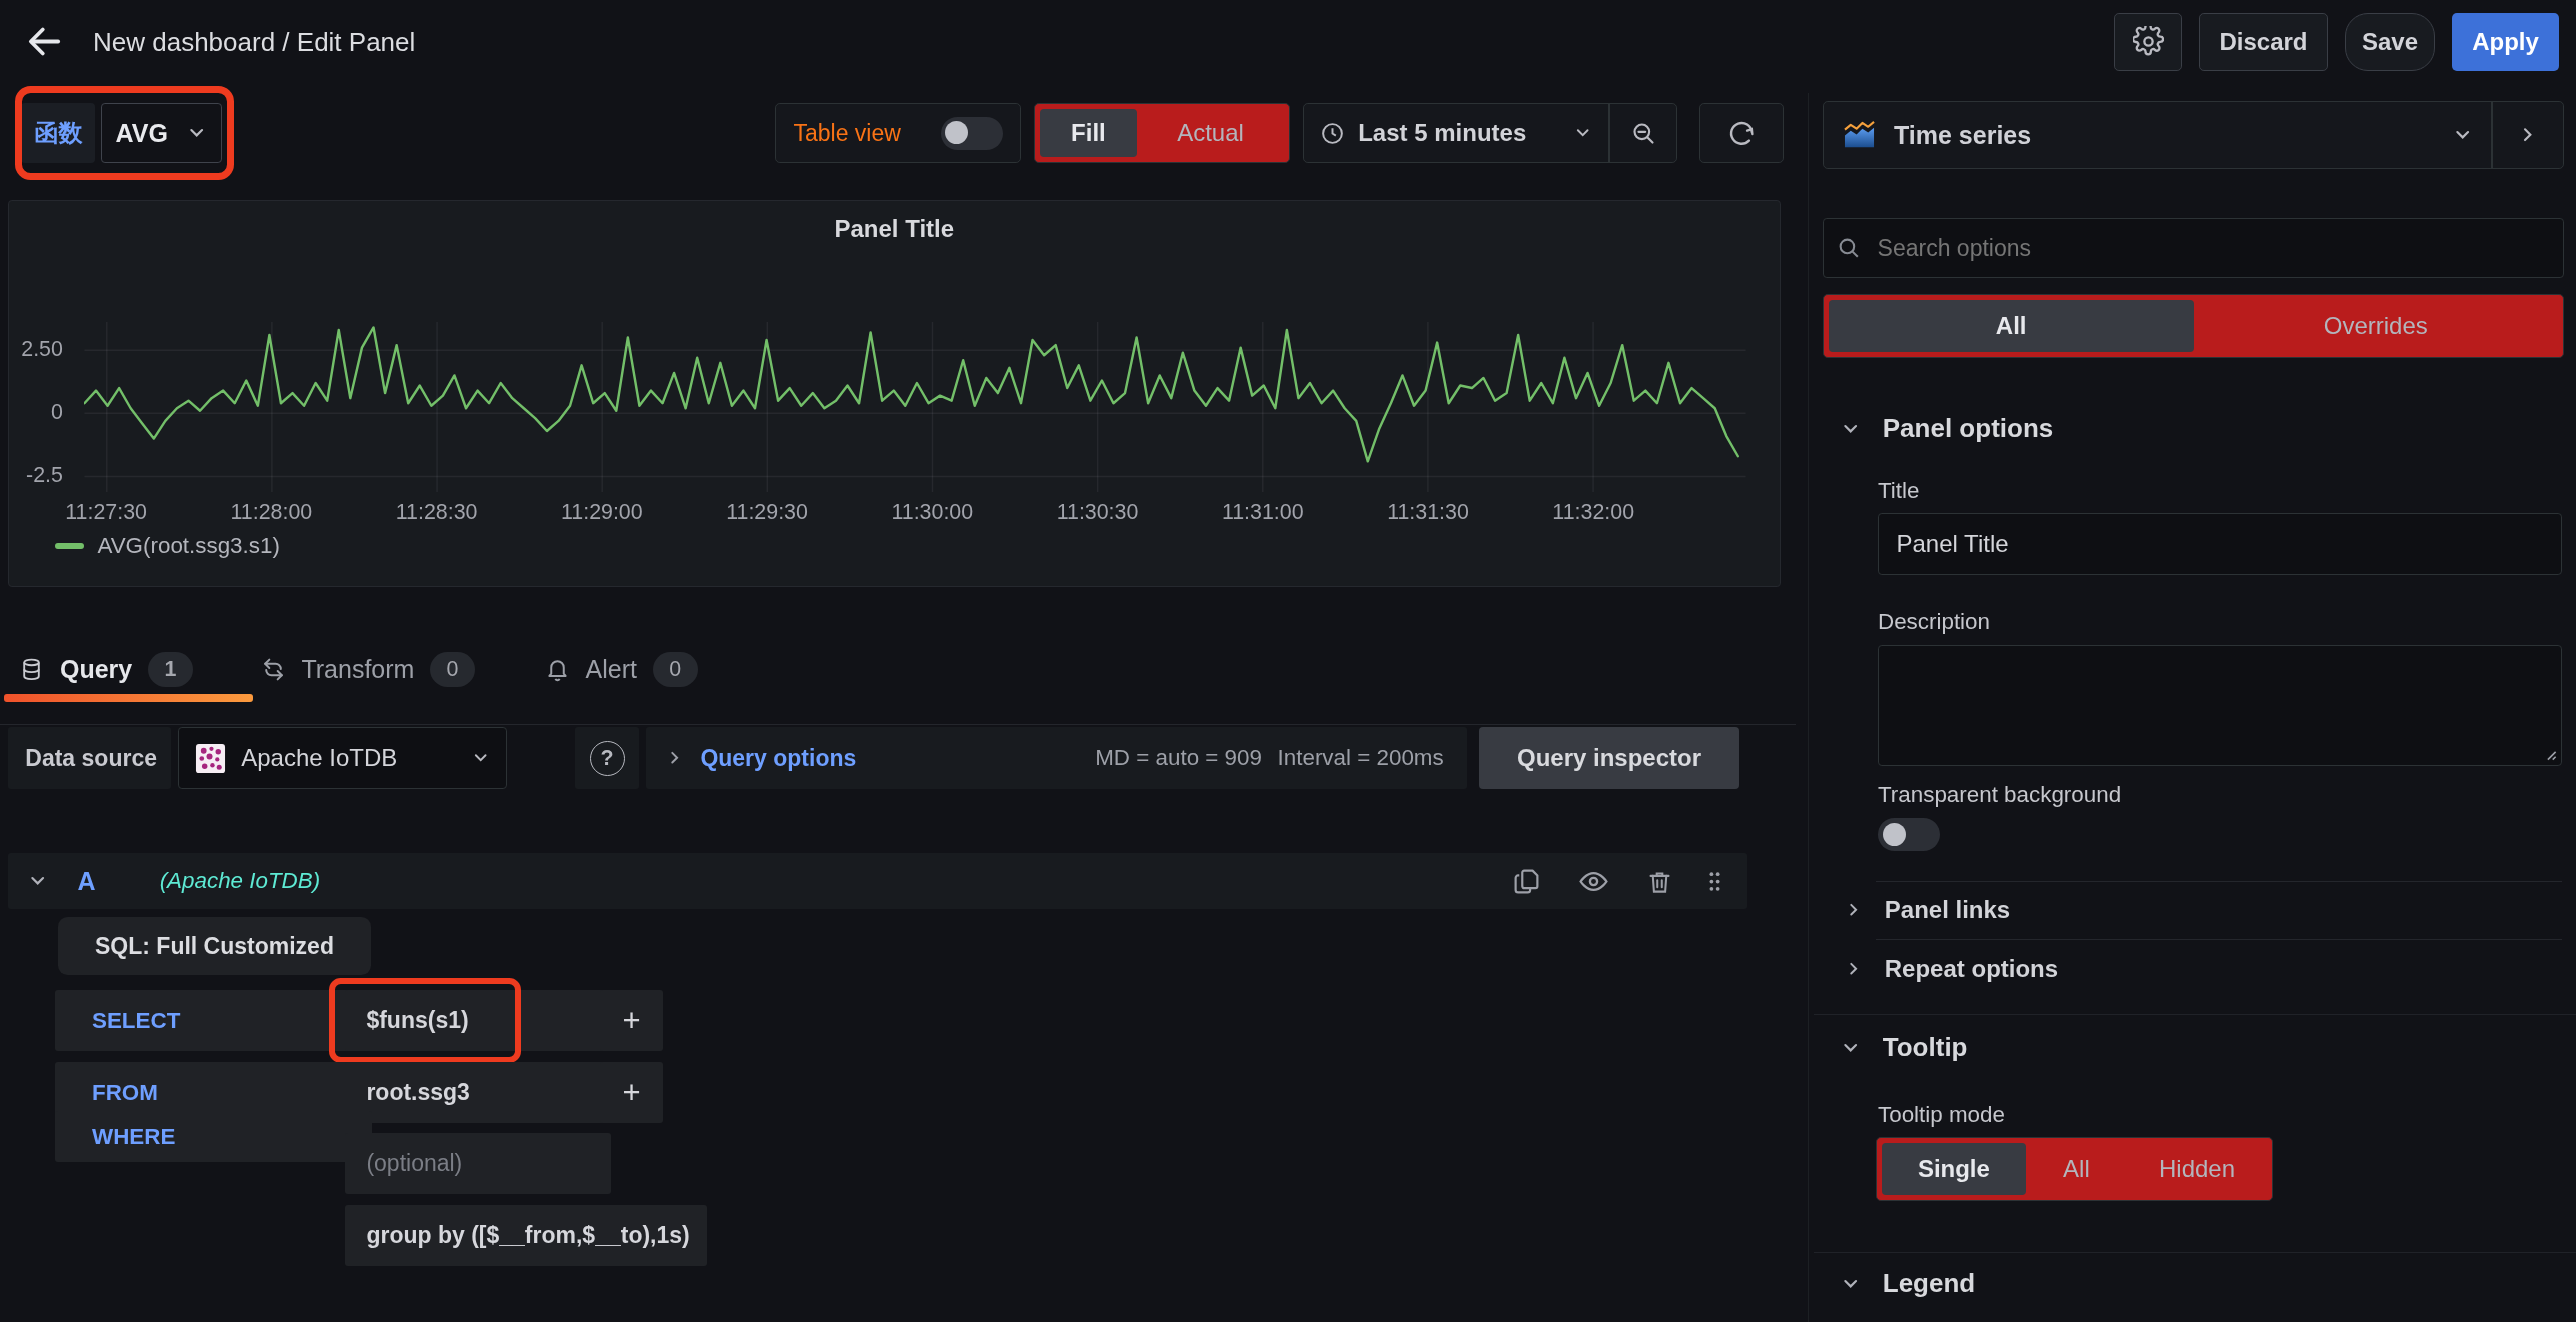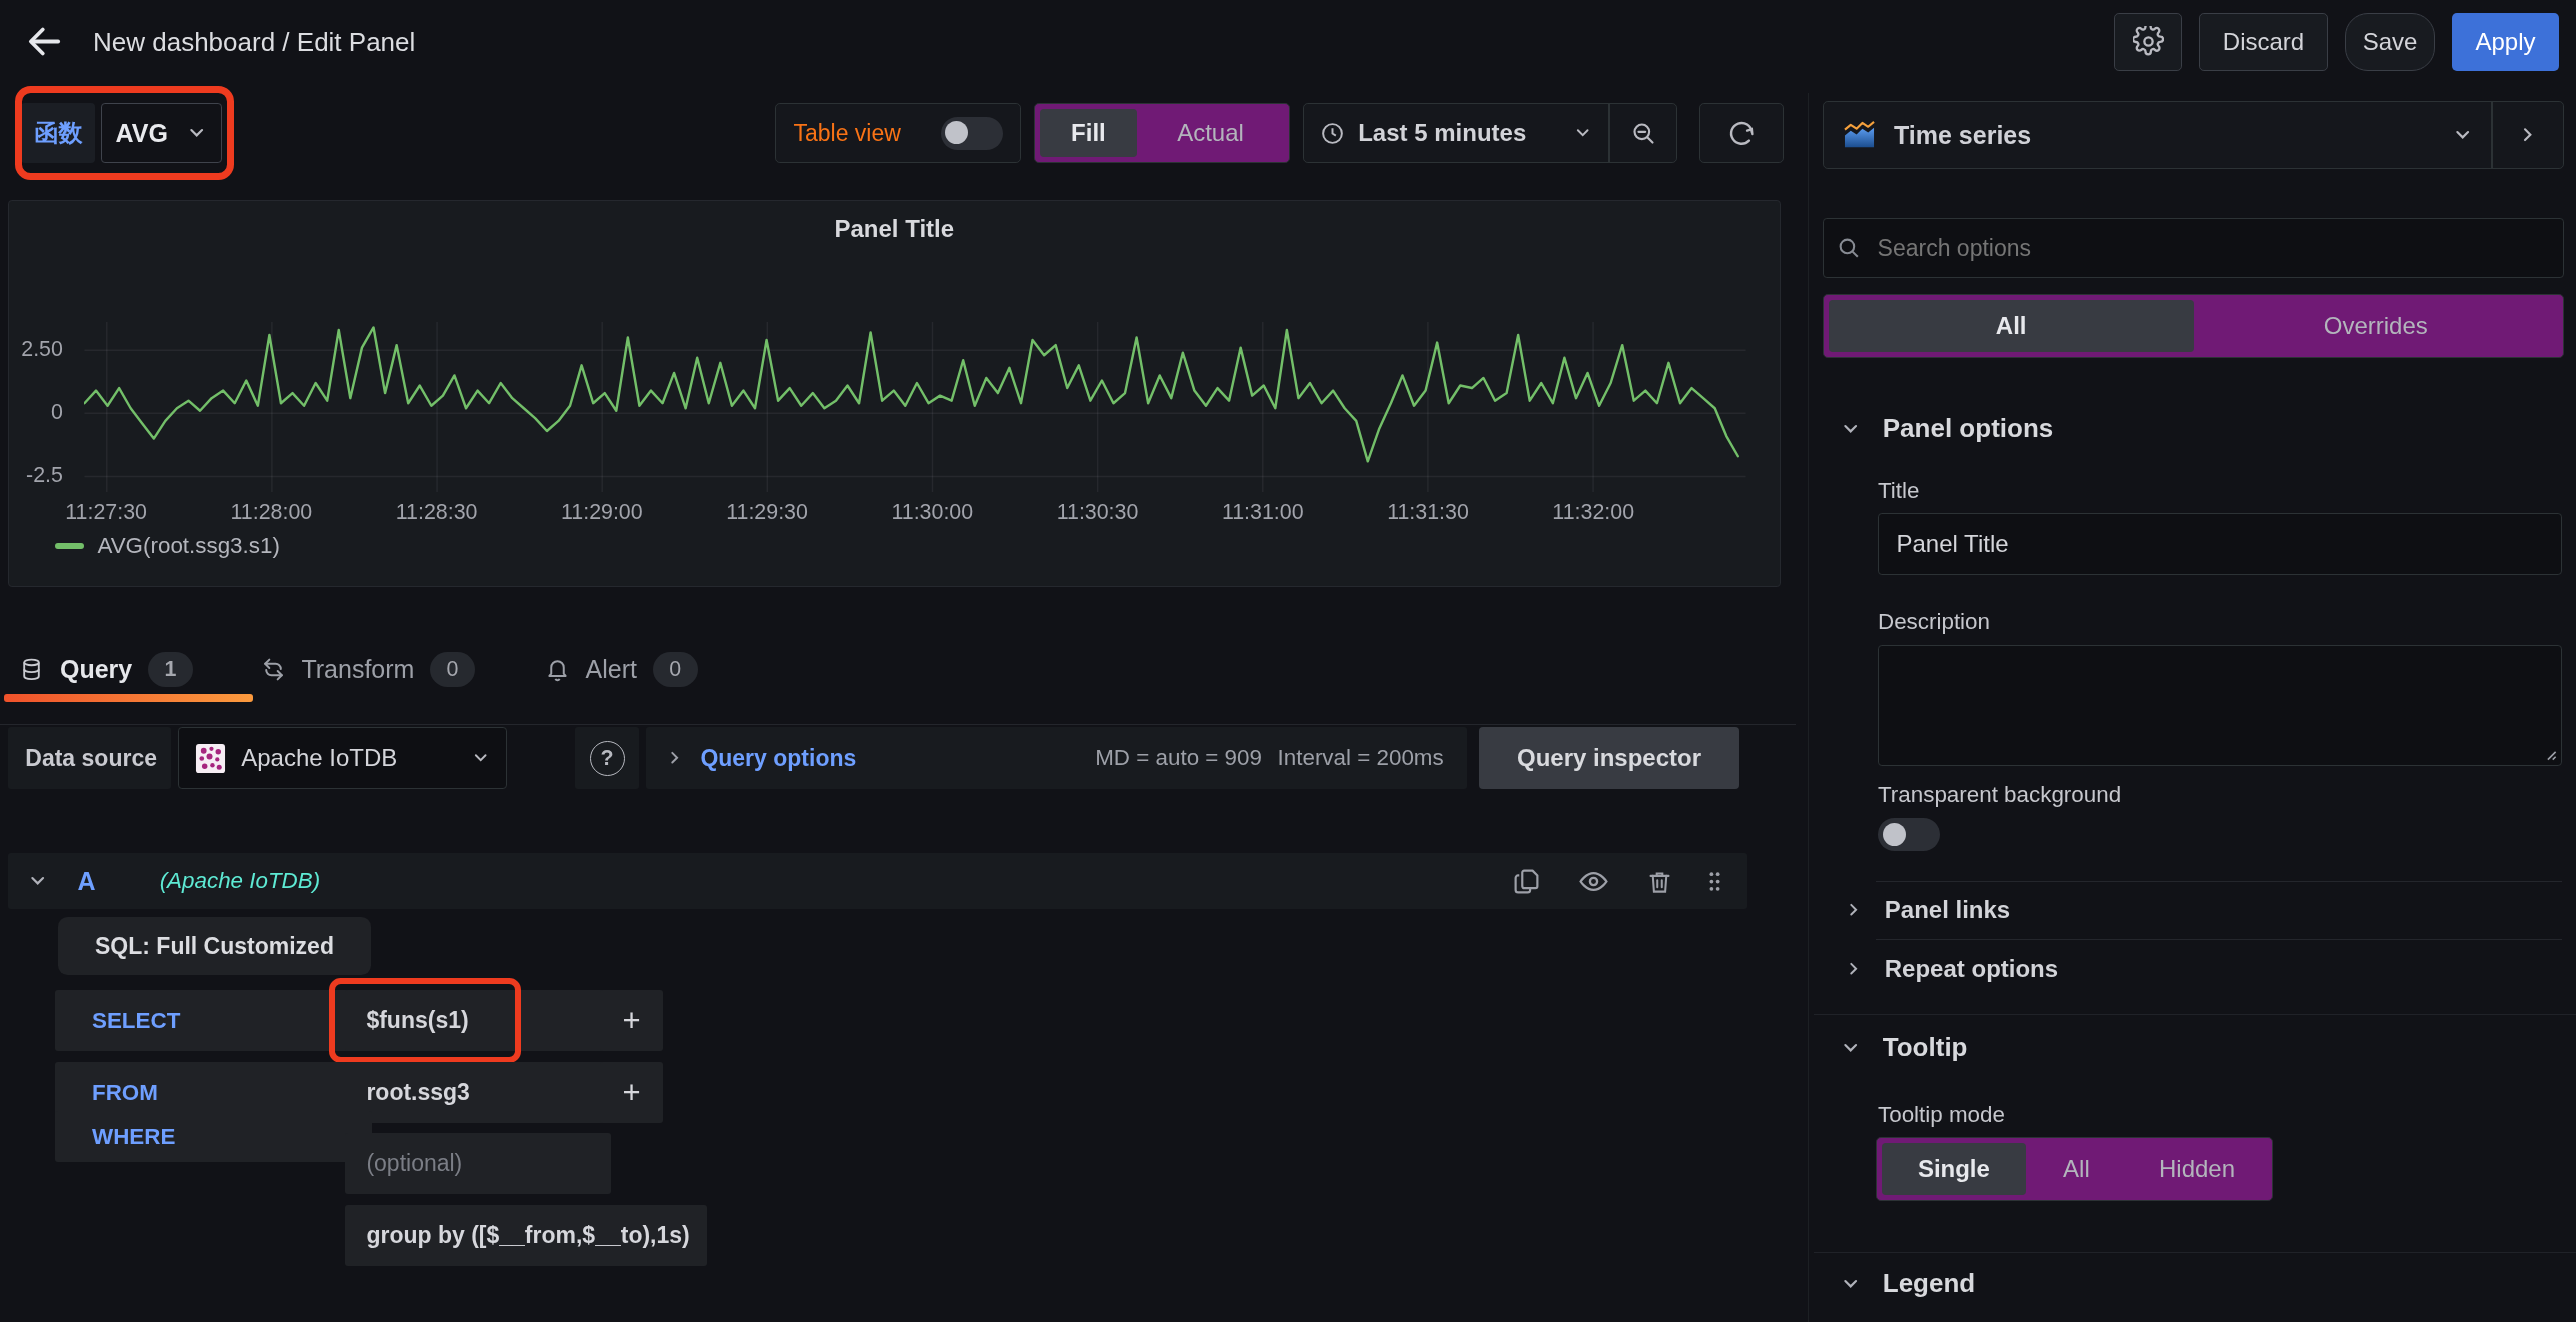--- a/index.html
+++ b/index.html
@@ -4,29 +4,29 @@
 <style>
   html,body{margin:0;padding:0;background:#0b0c0e;}
   #app{position:relative;width:2576px;height:1322px;background:#111217;overflow:hidden;
        font-family:"Liberation Sans","DejaVu Sans",sans-serif;color:#ccccdc;}
   .abs{position:absolute;}
   .flex{display:flex;align-items:center;}
   .box{background:#202226;border-radius:2.9px;}
   .bar{background:#181b1f;border-radius:2.9px;}
   .bordered{background:#15171c;border:1.9px solid #2c3235;border-radius:4.9px;box-sizing:border-box;}
   .btn{display:flex;align-items:center;justify-content:center;border-radius:4.9px;box-sizing:border-box;
-       font-size:24px;font-weight:400;color:#d3d4d9;cursor:pointer;}
+       font-size:24px;font-weight:700;color:#d3d4d9;cursor:pointer;}
   .btn.ghost{background:#181b20;border:1.9px solid #3a3e46;}
   .btn.primary{background:#3d71d9;color:#ffffff;border:none;}
   .dim{color:#7b7e86;}
   .muted{color:#9da0a8;}
   .icon{display:inline-flex;align-items:center;justify-content:center;color:#a9abb3;}
   svg{display:block;}
   .annotation{border:7.8px solid #ef3b1f;border-radius:15.6px;box-sizing:border-box;pointer-events:none;}
-  .seg-group{background:#701a75;border:1.9px solid #2c3235;border-radius:4.9px;box-sizing:border-box;
+  .seg-group{background:#b91c1c;border:1.9px solid #2c3235;border-radius:4.9px;box-sizing:border-box;
              display:flex;align-items:stretch;padding:4.9px;}
   .seg{display:flex;align-items:center;justify-content:center;border-radius:3.9px;font-size:24px;color:#b3b5bc;cursor:pointer;}
   .seg.sel{background:#383b42;color:#e8e9ed;font-weight:700;}
   .toggle{position:relative;width:62px;height:33px;background:#2c2f36;border-radius:16.5px;cursor:pointer;}
   .toggle .knob{position:absolute;left:4.9px;top:4.9px;width:23px;height:23px;border-radius:50%;background:#c0c2c9;}
   .badge{display:flex;align-items:center;justify-content:center;min-width:45px;height:35px;border-radius:17.5px;
          background:#26292f;color:#a6a8af;font-size:21.4px;padding:0 9.7px;box-sizing:border-box;}
   .tab{display:flex;align-items:center;gap:15.6px;cursor:pointer;font-size:25px;}
   .qlabel{font-size:22.4px;font-weight:700;color:#6e9fff;padding-left:37px;}
   .qvalue{font-size:23px;font-weight:700;color:#d6d7dc;padding-left:21.4px;}

